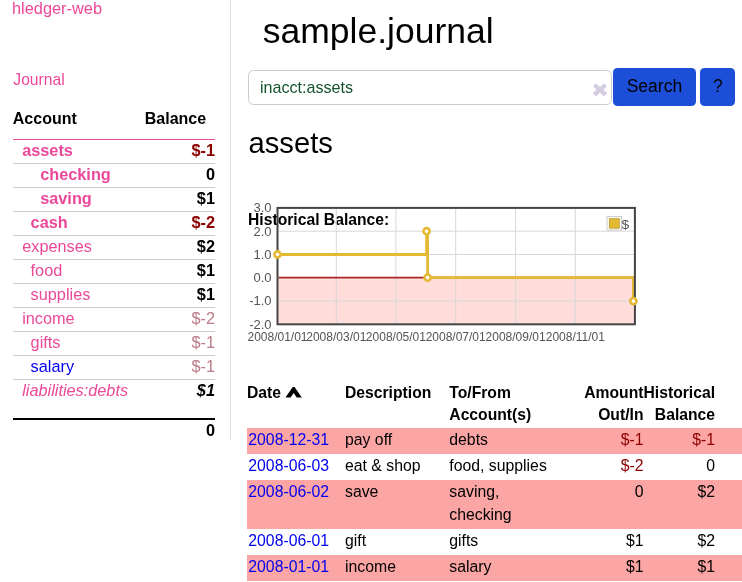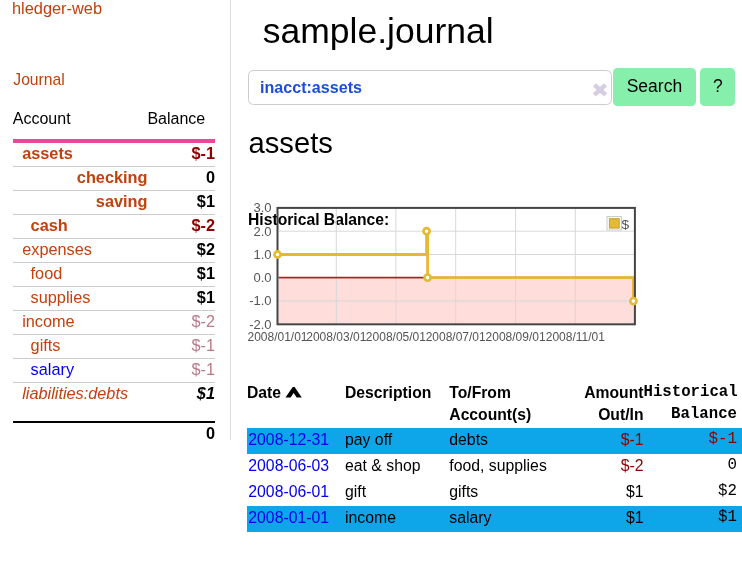--- a/index.html
+++ b/index.html
@@ -1,61 +1,61 @@
 <!DOCTYPE html>
 <html><head>
 <meta charset="utf-8">
 <title>sample.journal</title>
 <style>
 html,body{margin:0;padding:0;}
 body{width:742px;height:582px;position:relative;overflow:hidden;background:#fff;
      font-family:"Liberation Sans",sans-serif;color:#000;}
 a{text-decoration:none;}
 .abs{position:absolute;}
-.purple{color:#c2410c;}
+.purple{color:#ec4899;}
 .blue{color:#0000ee;}
 #divider{left:230px;top:0;width:1px;height:440px;background:#ddd;}
 #brand{left:11.9px;top:-1px;font-size:16.4px;line-height:18.4px;}
 #jlink{left:13.3px;top:70.8px;font-size:15.7px;line-height:18.1px;}
 
 
 #atab{left:12.8px;top:108.7px;width:202.2px;border-collapse:collapse;}
-#atab th{font-weight:normal;font-size:16px;line-height:19px;padding:0 0 11px 0;border-bottom:4px solid #ec4899;text-align:left;}
+#atab th{font-weight:bold;font-size:16px;line-height:19px;padding:0 0 11px 0;border-bottom:1px solid #ec4899;text-align:left;}
 #atab th.r{text-align:left;}
 #atab td{font-size:16.3px;line-height:19px;padding:1.2px 0 2.8px 0;border-bottom:1px solid #ccc;white-space:nowrap;}
 #atab td.r{text-align:right;font-weight:bold;}
 #atab tr.last td{border-bottom:none;padding-bottom:18px;font-style:italic;}
 #atab td.tot{border-bottom:none;border-top:2px solid #000;padding-top:1.2px;text-align:right;font-weight:bold;}
 .b{font-weight:bold;}
 .neg{color:#8d0000;}
 .mneg{color:#bb7a88;font-weight:normal !important;}
 .i1{padding-left:9.4px !important;}
 .i2{padding-left:17.8px !important;}
-.i3{padding-left:27.4px !important;text-align:right;}
+.i3{padding-left:27.4px !important;}
 
 
 #h1{left:249.8px;top:0.7px;font-size:35.5px;line-height:35.5px;font-weight:normal;margin:13px;}
 #sform input{left:248px;top:70.2px;width:340px;height:32.5px;border:1px solid #ccc;border-radius:5.5px;
-  padding:0 11px;font-family:"Liberation Sans",sans-serif;font-size:16.1px;color:#1d4ed8;outline:none;font-weight:bold;}
+  padding:0 11px;font-family:"Liberation Sans",sans-serif;font-size:16.1px;color:#14532d;outline:none;}
 #clearx{left:593px;top:82.8px;}
-.btn{background:#86efac;border:none;border-radius:4.6px;font-family:"Liberation Sans",sans-serif;
+.btn{background:#1d4ed8;border:none;border-radius:4.6px;font-family:"Liberation Sans",sans-serif;
   font-size:17.5px;color:#000;padding:0 0 1.5px 0;}
 #sbtn{left:613px;top:67.9px;width:82.8px;height:38.1px;}
 #qbtn{left:700.4px;top:67.9px;width:34.8px;height:38.1px;}
 #h2{left:248.5px;top:128.8px;font-size:29.2px;line-height:29.2px;font-weight:normal;margin:0;}
 #hb{left:248px;top:170.7px;font-size:15.7px;line-height:18.1px;font-weight:bold;margin-top:40px;}
 
 
 #rtab{left:247px;top:364.4px;width:495px;border-collapse:collapse;table-layout:fixed;margin-top:18px;}
 #rtab th{font-size:15.7px;font-weight:bold;text-align:left;vertical-align:top;line-height:21.8px;padding:0 0 2px 0;}
 #rtab th.r,#rtab td.r{text-align:right;}
 #rtab td{font-size:15.8px;line-height:23.1px;padding:0 0 2.9px 0;vertical-align:top;}
 #rtab td.d{padding-left:1.3px;}
-#rtab td.pr,#rtab th.pr{padding-right:5px;font-family:Liberation Mono, monospace;}
-#rtab tr.g{background:#0ea5e9;}
+#rtab td.pr,#rtab th.pr{padding-right:27px;}
+#rtab tr.g{background:#fca5a5;}
 </style>
 </head>
 <body>
 
 <div id="divider" class="abs"></div>
 <a id="brand" class="abs purple" href="#">hledger-web</a>
 <a id="jlink" class="abs purple" href="#">Journal</a>
 
 <table id="atab" class="abs">
  <thead>
@@ -210,20 +210,27 @@
         <td class="r neg">$-1</td>
         <td class="r pr neg">$-1</td>
       </tr>
   <tr>
         <td class="d"><a class="blue" href="#">2008-06-03</a></td>
         <td>eat &amp; shop</td>
         <td>food, supplies</td>
         <td class="r neg">$-2</td>
         <td class="r pr">0</td>
       </tr>
+  <tr class="g">
+        <td class="d"><a class="blue" href="#">2008-06-02</a></td>
+        <td>save</td>
+        <td>saving, checking</td>
+        <td class="r">0</td>
+        <td class="r pr">$2</td>
+      </tr>
   <tr>
         <td class="d"><a class="blue" href="#">2008-06-01</a></td>
         <td>gift</td>
         <td>gifts</td>
         <td class="r">$1</td>
         <td class="r pr">$2</td>
       </tr>
   <tr class="g">
         <td class="d"><a class="blue" href="#">2008-01-01</a></td>
         <td>income</td>

